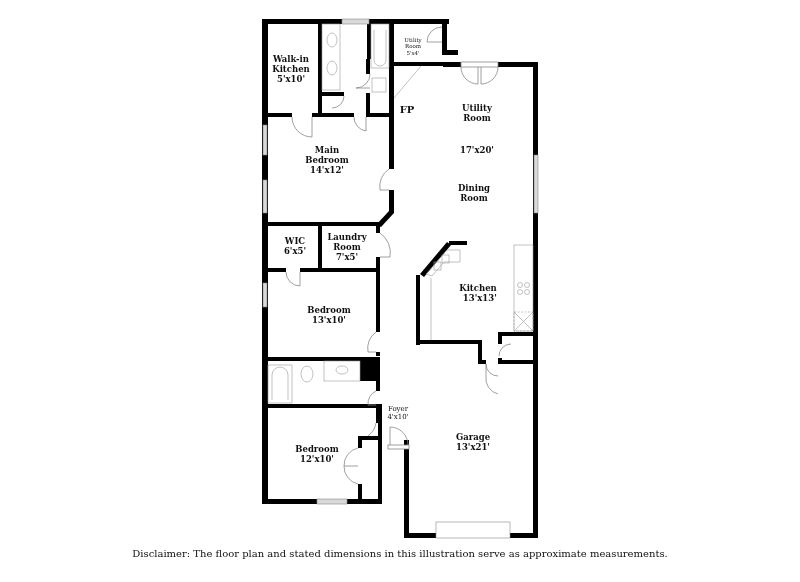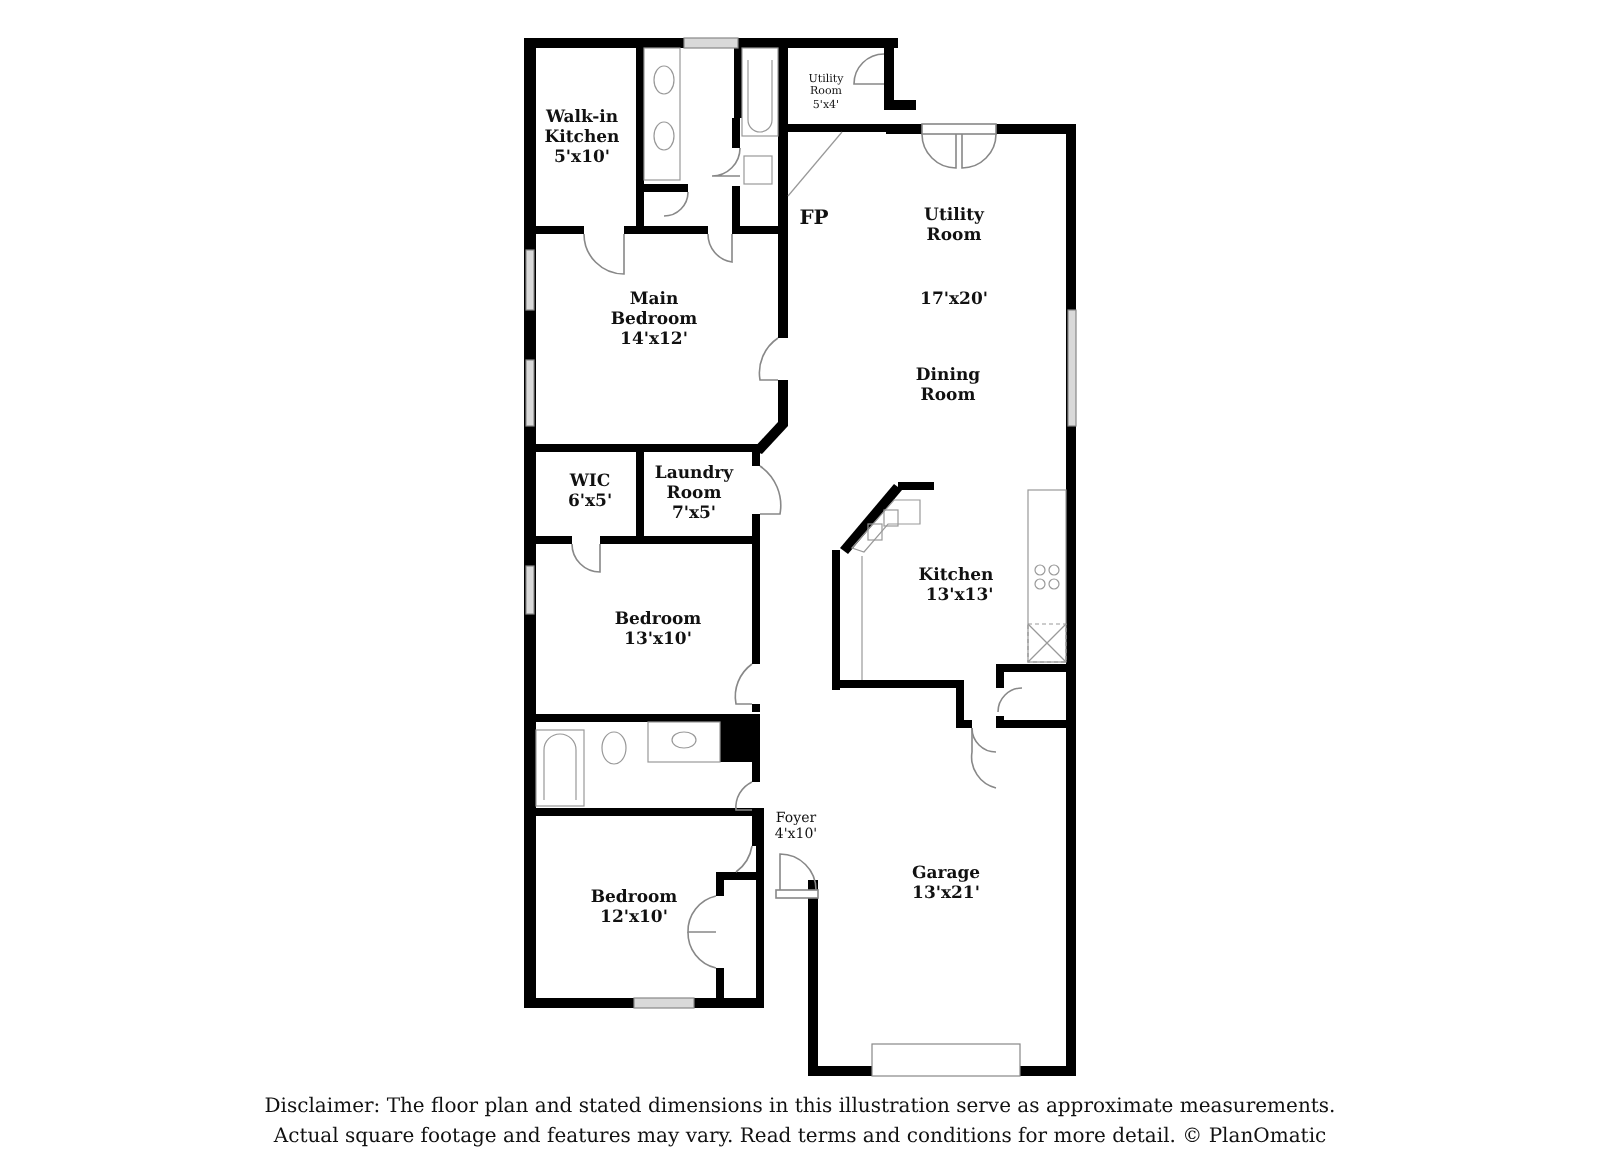--- a/index.html
+++ b/index.html
@@ -258,14 +258,13 @@
   <span>12'x10'</span>
 </div>
 
 <div class="lbl sm" style="left:473px; top:433px;">
   <span>Garage</span>
   <span>13'x21'</span>
 </div>
 
 <div class="disclaimer">
   <span>Disclaimer: The floor plan and stated dimensions in this illustration serve as approximate measurements.</span>
-  <span>Actual square footage and features may vary. Read terms and conditions for more detail. © PlanOmatic</span>
 </div>
 
 </body></html>

